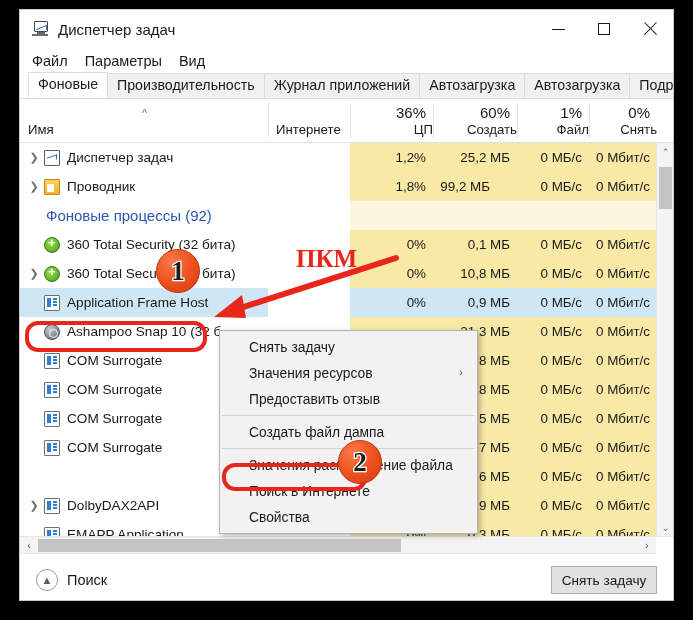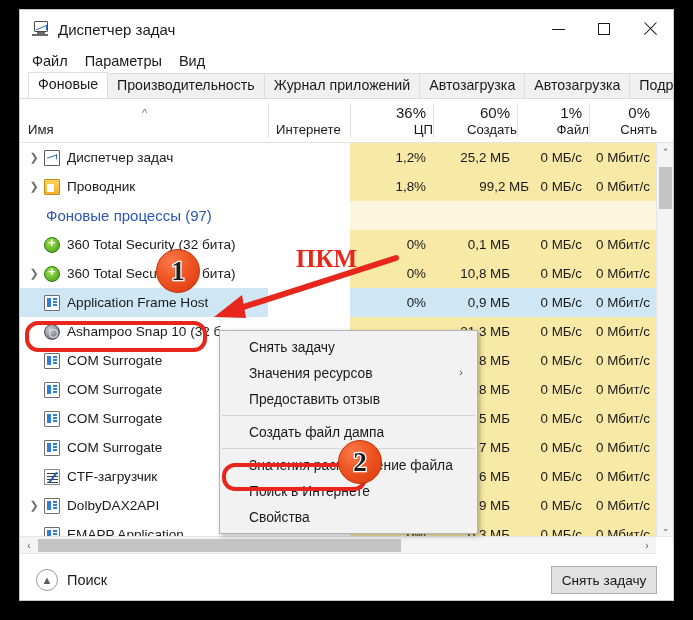--- a/index.html
+++ b/index.html
@@ -445,29 +445,29 @@
           </div>
           <div class="row">
             <div class="col-shade row-yellow-a" style="left: 330px; right: 17px;"></div>
             <div class="cell-name">
               <div class="chev">❯</div>
               <div class="picon ic-folder"></div>
               <div class="pname">Проводник</div>
             </div>
             <div class="cell" style="left: 248px; width: 82px;"></div>
             <div class="cell" style="left: 330px; width: 83px;">1,8%</div>
-            <div class="cell" style="left: 432px; width: 84px;">99,2 МБ</div>
+            <div class="cell" style="left: 393px; width: 84px;">99,2 МБ</div>
             <div class="cell" style="left: 497px; width: 72px;">0 МБ/с</div>
             <div class="cell" style="left: 569px; width: 68px;">0 Мбит/с</div>
           </div>
           <div class="row group">
             <div class="col-shade row-yellow-b" style="left: 330px; right: 17px;"></div>
             <div class="cell-name">
               <div class="chev blank"></div>
-              <div class="pname">Фоновые процессы (97)</div>
+              <div class="pname">Фоновые процессы (92)</div>
             </div>
             <div class="cell" style="left: 248px; width: 82px;"></div>
             <div class="cell" style="left: 330px; width: 83px;"></div>
             <div class="cell" style="left: 413px; width: 84px;"></div>
             <div class="cell" style="left: 497px; width: 72px;"></div>
             <div class="cell" style="left: 569px; width: 68px;"></div>
           </div>
           <div class="row">
             <div class="col-shade row-yellow-a" style="left: 330px; right: 17px;"></div>
             <div class="cell-name">
@@ -567,25 +567,20 @@
               <div class="pname">COM Surrogate</div>
             </div>
             <div class="cell" style="left: 248px; width: 82px;"></div>
             <div class="cell" style="left: 330px; width: 83px;"></div>
             <div class="cell" style="left: 413px; width: 84px;">1,7 МБ</div>
             <div class="cell" style="left: 497px; width: 72px;">0 МБ/с</div>
             <div class="cell" style="left: 569px; width: 68px;">0 Мбит/с</div>
           </div>
           <div class="row">
             <div class="col-shade row-yellow-a" style="left: 330px; right: 17px;"></div>
-            <div class="cell-name">
-              <div class="chev blank">❯</div>
-              <div class="picon ic-ctf"></div>
-              <div class="pname">CTF-загрузчик</div>
-            </div>
             <div class="cell" style="left: 248px; width: 82px;"></div>
             <div class="cell" style="left: 330px; width: 83px;"></div>
             <div class="cell" style="left: 413px; width: 84px;">3,6 МБ</div>
             <div class="cell" style="left: 497px; width: 72px;">0 МБ/с</div>
             <div class="cell" style="left: 569px; width: 68px;">0 Мбит/с</div>
           </div>
           <div class="row">
             <div class="col-shade row-yellow-a" style="left: 330px; right: 17px;"></div>
             <div class="cell-name">
               <div class="chev">❯</div>

